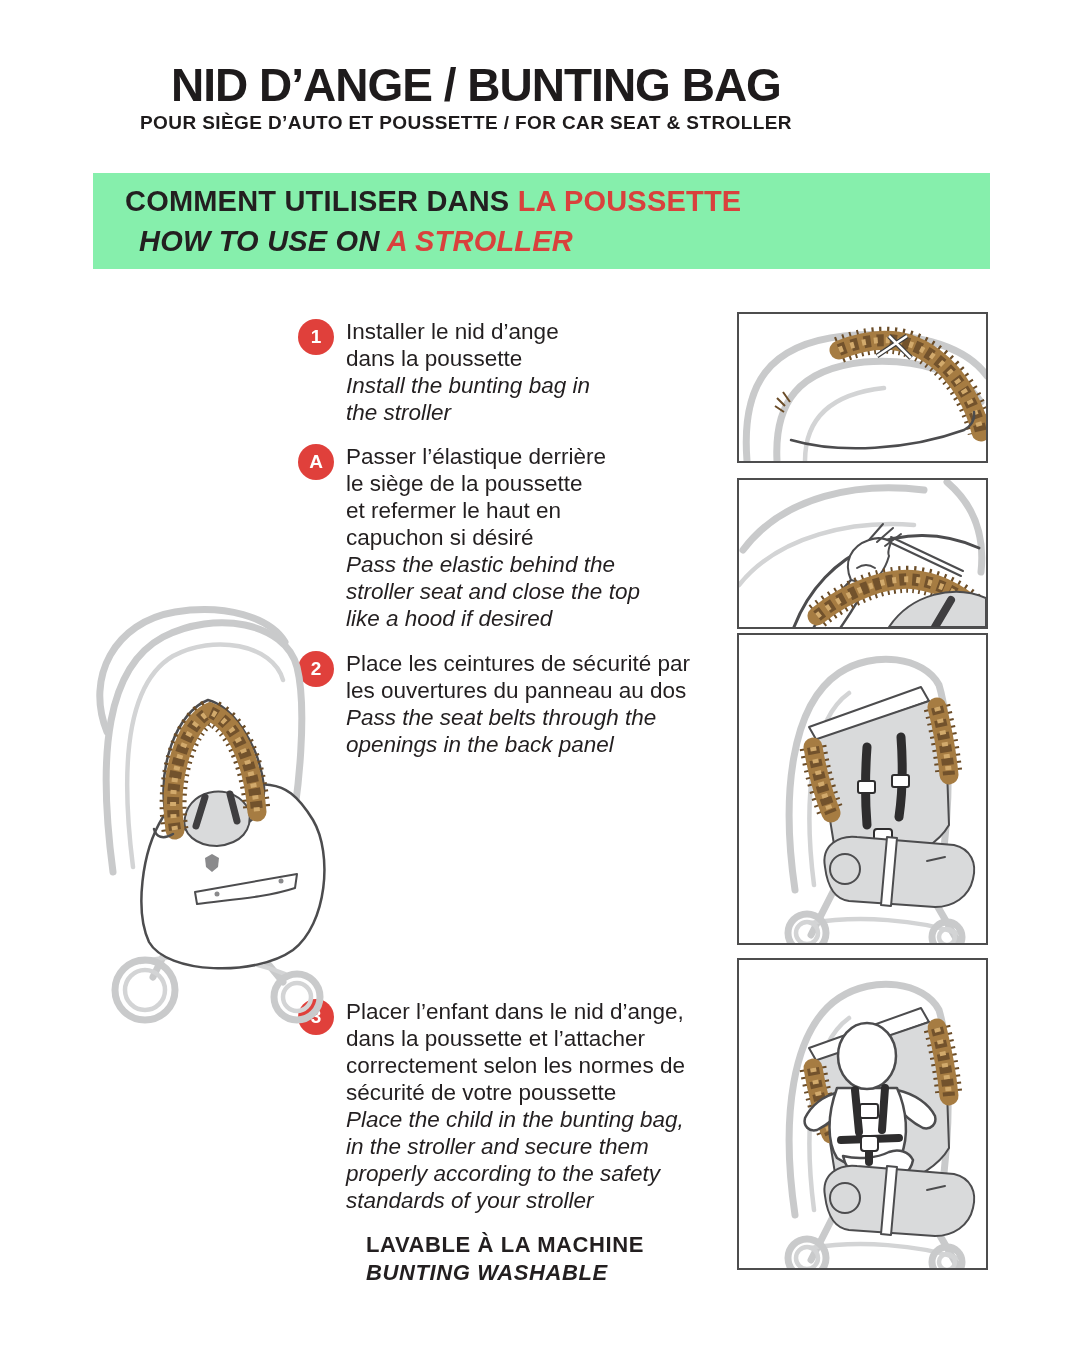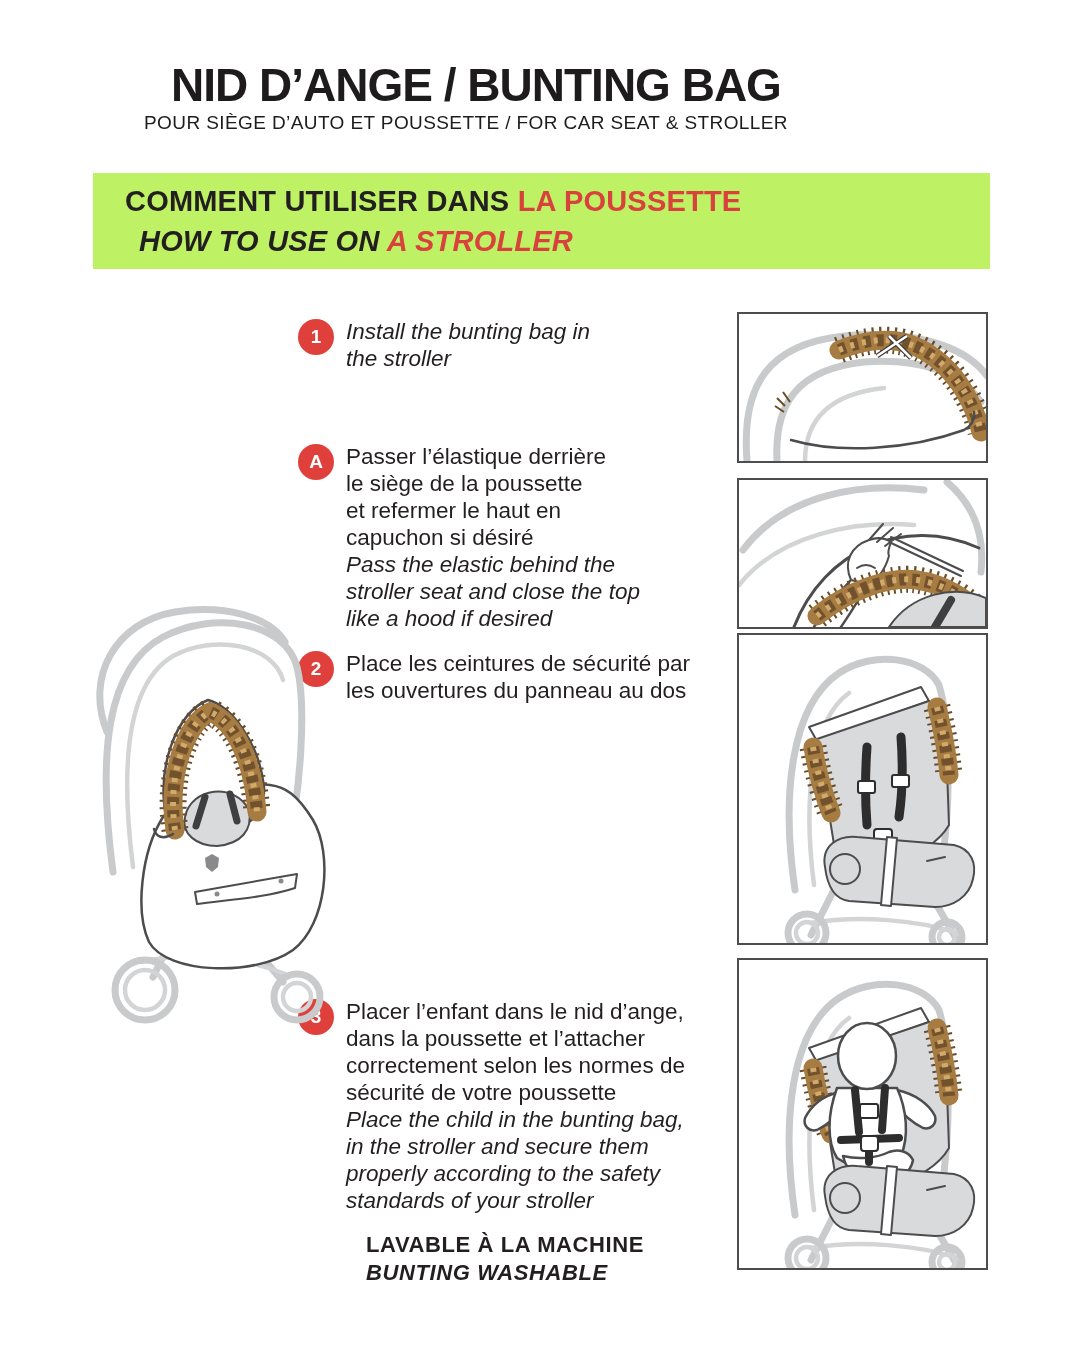--- a/index.html
+++ b/index.html
@@ -1,23 +1,23 @@
 <!DOCTYPE html>
 <html><head>
 <meta charset="utf-8">
 <style>
   html,body{margin:0;padding:0;background:#ffffff;}
   body{width:1080px;height:1350px;position:relative;font-family:"Liberation Sans",sans-serif;color:#231F20;overflow:hidden;}
 
   .page-title{position:absolute;left:0;top:58px;width:952px;text-align:center;
     font-size:46px;font-weight:bold;letter-spacing:-1px;color:#1e1b1c;}
   .page-subtitle{position:absolute;left:0;top:112px;width:932px;text-align:center;
-    font-size:19px;font-weight:normal;letter-spacing:.4px;color:#1e1b1c;}
-
-  .banner{position:absolute;left:93px;top:173px;width:897px;height:96px;background:#bef264;
+    font-size:19px;font-weight:bold;letter-spacing:.4px;color:#1e1b1c;}
+
+  .banner{position:absolute;left:93px;top:173px;width:897px;height:96px;background:#86efac;
     display:flex;flex-direction:column;justify-content:center;padding-left:32px;box-sizing:border-box;}
   .banner .line{font-size:29px;font-weight:bold;line-height:40px;letter-spacing:.2px;}
   .banner .line.en{font-style:italic;margin-left:14px;}
   .banner .hl{color:#D9413C;}
 
   .step{position:absolute;left:298px;display:flex;align-items:flex-start;}
   .step-circle{flex:0 0 auto;width:36px;height:36px;border-radius:50%;background:#E0403B;color:#fff;
     font-size:19px;font-weight:bold;display:flex;align-items:center;justify-content:center;margin-top:1px;}
   .step-body{margin-left:12px;font-size:22.5px;line-height:27px;max-width:400px;}
   .step-body .fr{white-space:pre-line;}
@@ -51,20 +51,22 @@
 <div class="page-subtitle">POUR SIÈGE D’AUTO ET POUSSETTE / FOR CAR SEAT &amp; STROLLER</div>
 
 <div class="banner">
   <div class="line fr"><span>COMMENT UTILISER DANS </span><span class="hl">LA POUSSETTE</span></div>
   <div class="line en"><span>HOW TO USE ON </span><span class="hl">A STROLLER</span></div>
 </div>
 
 <div class="step" style="top:318px;">
   <span class="step-circle">1</span>
   <div class="step-body">
+    <div class="fr">Installer le nid d’ange
+dans la poussette</div>
     <div class="en">Install the bunting bag in
 the stroller</div>
   </div>
 </div>
 
 <div class="step" style="top:443px;">
   <span class="step-circle">A</span>
   <div class="step-body">
     <div class="fr">Passer l’élastique derrière
 le siège de la poussette
@@ -74,20 +76,22 @@
 stroller seat and close the top
 like a hood if desired</div>
   </div>
 </div>
 
 <div class="step" style="top:650px;">
   <span class="step-circle">2</span>
   <div class="step-body">
     <div class="fr">Place les ceintures de sécurité par
 les ouvertures du panneau au dos</div>
+    <div class="en">Pass the seat belts through the
+openings in the back panel</div>
   </div>
 </div>
 
 <div class="step" style="top:966px;margin-top:32px;">
   <span class="step-circle">3</span>
   <div class="step-body">
     <div class="fr">Placer l’enfant dans le nid d’ange,
 dans la poussette et l’attacher
 correctement selon les normes de
 sécurité de votre poussette</div>

